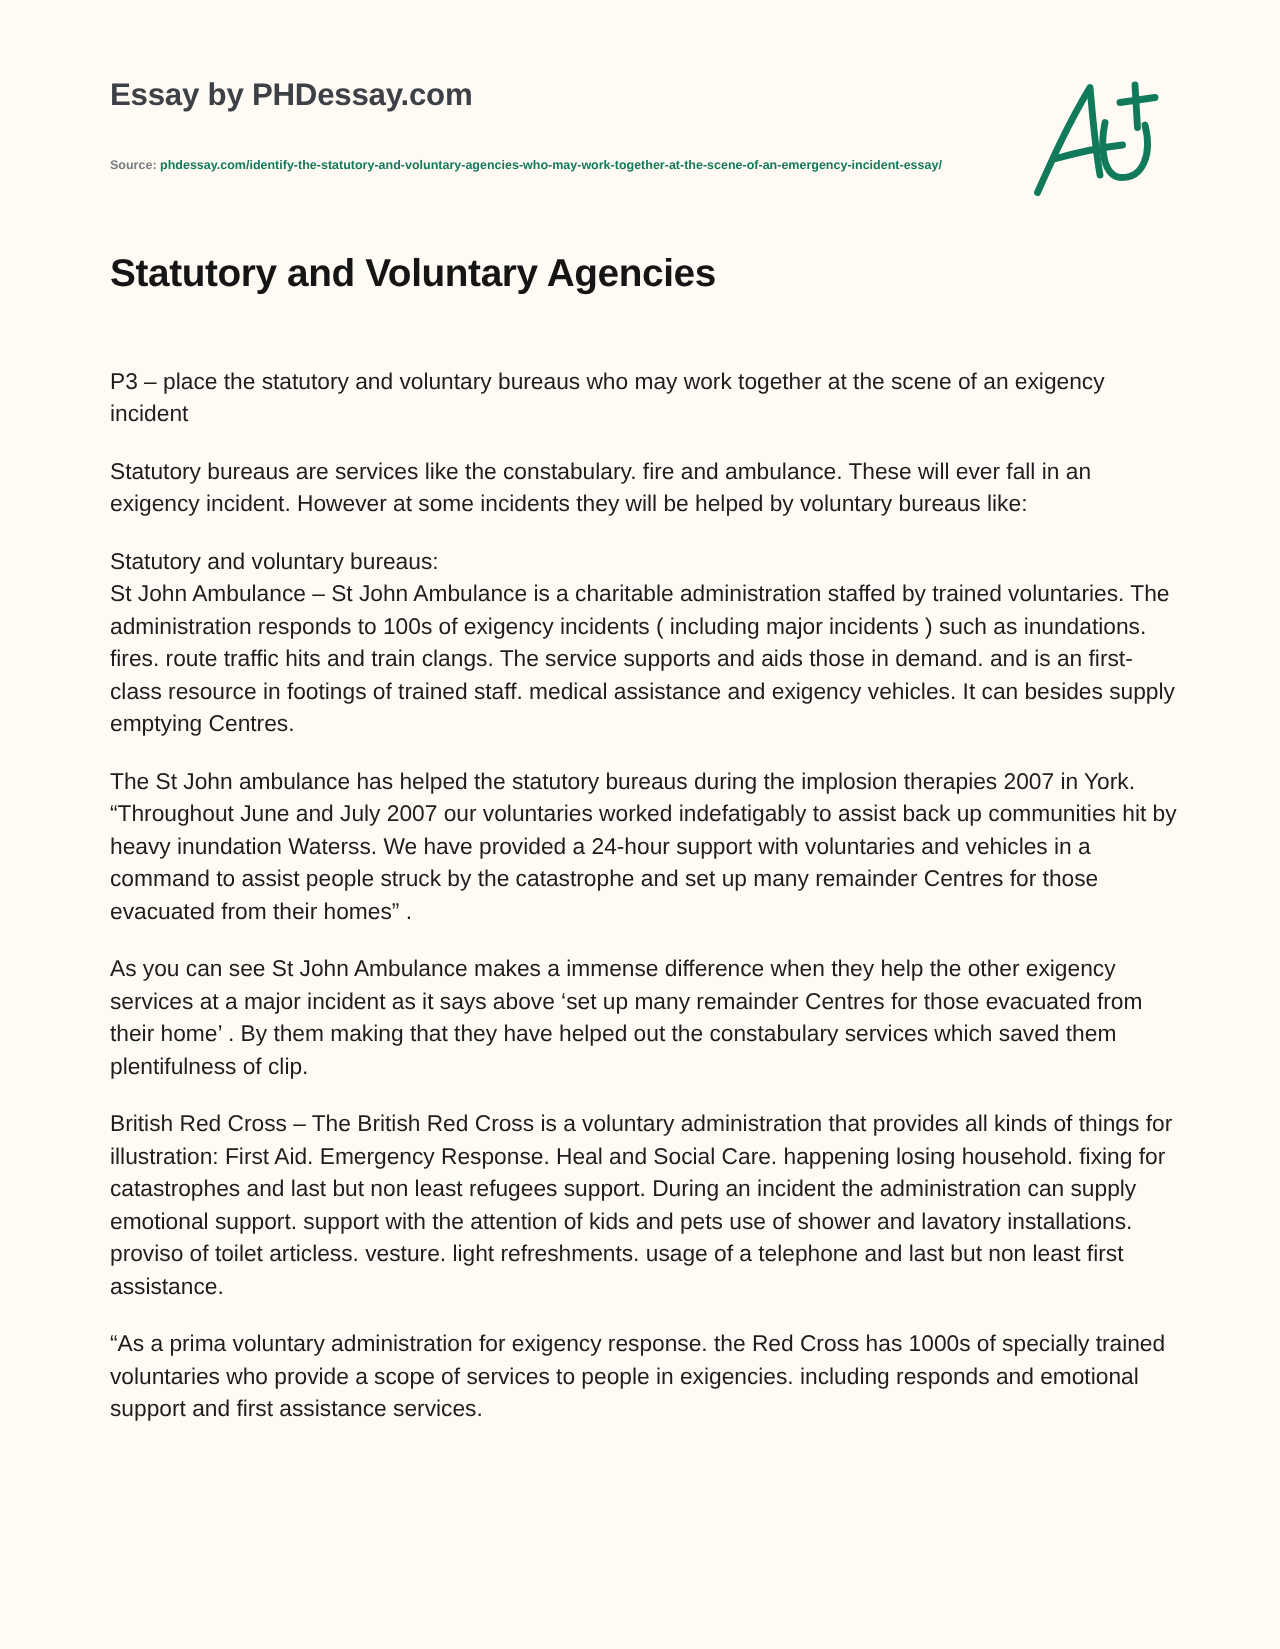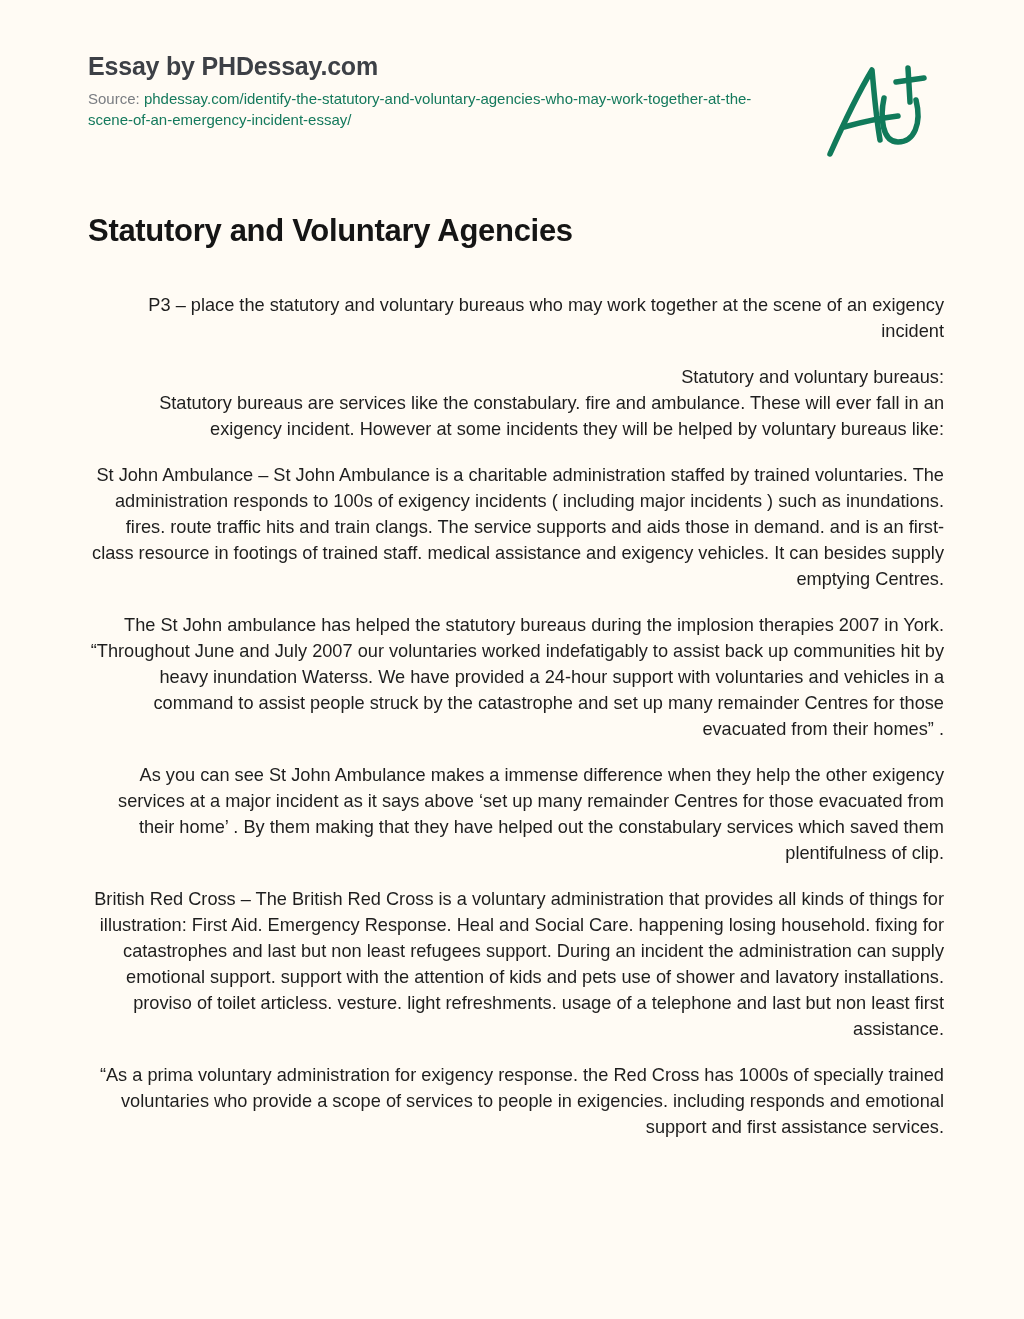--- a/index.html
+++ b/index.html
@@ -11,71 +11,71 @@
       width: 1024px;
       height: 1319px;
       overflow: hidden;
       position: relative;
       font-family: "Liberation Sans", "DejaVu Sans", sans-serif;
       color: #1c1c1c;
     }
     .header {
       position: absolute;
       left: 88px;
-      top: 48px;
+      top: 58px;
       width: 700px;
     }
     .site-title {
       font-size: 25px;
       font-weight: bold;
       color: #3d4046;
       margin: 0;
       line-height: 36px;
       letter-spacing: -0.2px;
     }
     .source {
-      margin-top: 4px;
-      font-size: 15px;
+      margin-top: 28px;
+      font-size: 10px;
       line-height: 21px;
       color: #7a7d82;
+      font-weight: bold;
     }
     .source a {
       color: #14795c;
       text-decoration: none;
     }
     .logo {
       position: absolute;
       left: 822px;
       top: 62px;
       width: 112px;
       height: 100px;
     }
     .doc-title {
       position: absolute;
       left: 88px;
-      top: 210px;
+      top: 198px;
       margin: 0;
       font-size: 31px;
       font-weight: bold;
       color: #151515;
       line-height: 42px;
       letter-spacing: -0.3px;
     }
     .content {
       position: absolute;
       left: 88px;
       top: 292px;
       width: 856px;
       font-size: 18.2px;
       line-height: 26px;
       color: #1e1e1e;
     }
     .content p {
       margin: 0 0 20px 0;
-      text-align: right;
     }
   </style>
 </head>
 <body>
 
 <div class="header">
   <h1 class="site-title">Essay by PHDessay.com</h1>
   <div class="source">
     <span>Source: </span><a>phdessay.com/identify-the-statutory-and-voluntary-agencies-who-may-work-together-at-the-scene-of-an-emergency-incident-essay/</a>
   </div>
@@ -93,20 +93,20 @@
       <path d="M86 6 L 88 40"></path>
       <path d="M74 20 L 102 16"></path>
     </g>
   </svg>
 </div>
 
 <h2 class="doc-title">Statutory and Voluntary Agencies</h2>
 
 <div class="content">
   <p>P3 – place the statutory and voluntary bureaus who may work together at the scene of an exigency incident</p>
+  <p>Statutory bureaus are services like the constabulary. fire and ambulance. These will ever fall in an exigency incident. However at some incidents they will be helped by voluntary bureaus like:</p>
   <p style="margin-bottom:0">Statutory and voluntary bureaus:</p>
-  <p>Statutory bureaus are services like the constabulary. fire and ambulance. These will ever fall in an exigency incident. However at some incidents they will be helped by voluntary bureaus like:</p>
   <p>St John Ambulance – St John Ambulance is a charitable administration staffed by trained voluntaries. The administration responds to 100s of exigency incidents ( including major incidents ) such as inundations. fires. route traffic hits and train clangs. The service supports and aids those in demand. and is an first-class resource in footings of trained staff. medical assistance and exigency vehicles. It can besides supply emptying Centres.</p>
   <p>The St John ambulance has helped the statutory bureaus during the implosion therapies 2007 in York. “Throughout June and July 2007 our voluntaries worked indefatigably to assist back up communities hit by heavy inundation Waterss. We have provided a 24-hour support with voluntaries and vehicles in a command to assist people struck by the catastrophe and set up many remainder Centres for those evacuated from their homes” .</p>
   <p>As you can see St John Ambulance makes a immense difference when they help the other exigency services at a major incident as it says above ‘set up many remainder Centres for those evacuated from their home’ . By them making that they have helped out the constabulary services which saved them plentifulness of clip.</p>
   <p>British Red Cross – The British Red Cross is a voluntary administration that provides all kinds of things for illustration: First Aid. Emergency Response. Heal and Social Care. happening losing household. fixing for catastrophes and last but non least refugees support. During an incident the administration can supply emotional support. support with the attention of kids and pets use of shower and lavatory installations. proviso of toilet articless. vesture. light refreshments. usage of a telephone and last but non least first assistance.</p>
   <p>“As a prima voluntary administration for exigency response. the Red Cross has 1000s of specially trained voluntaries who provide a scope of services to people in exigencies. including responds and emotional support and first assistance services.</p>
 </div>
 
 </body></html>

